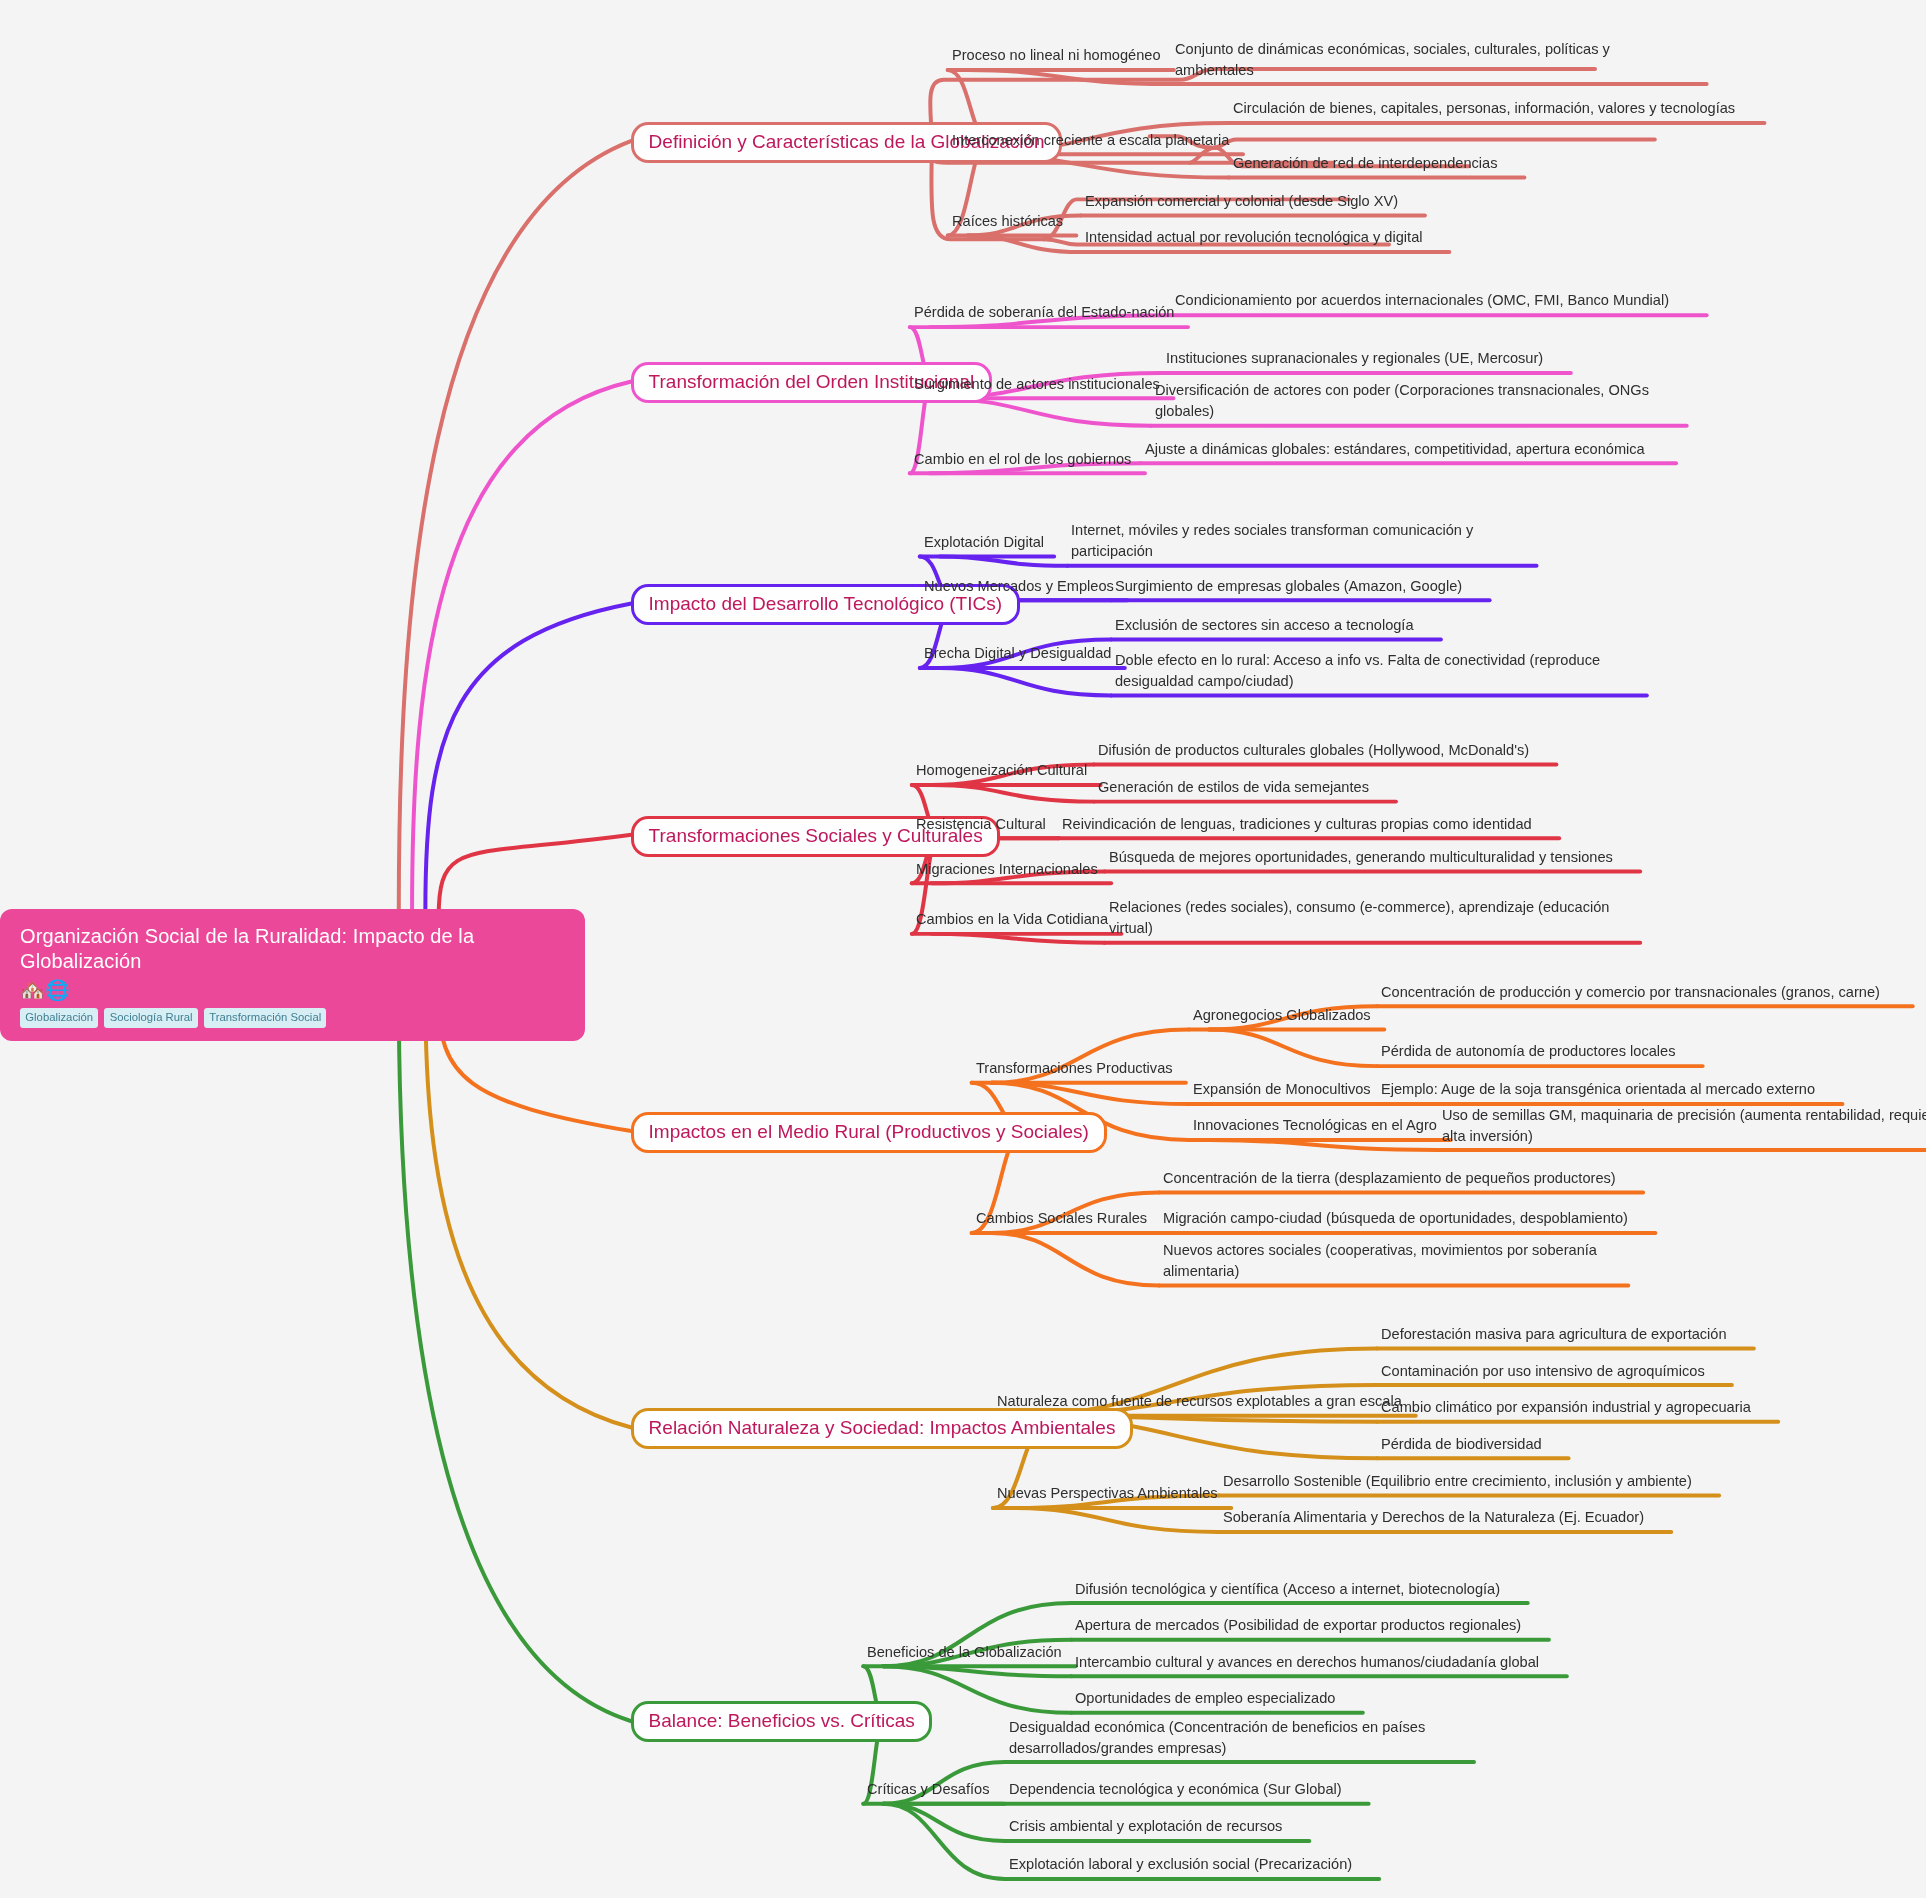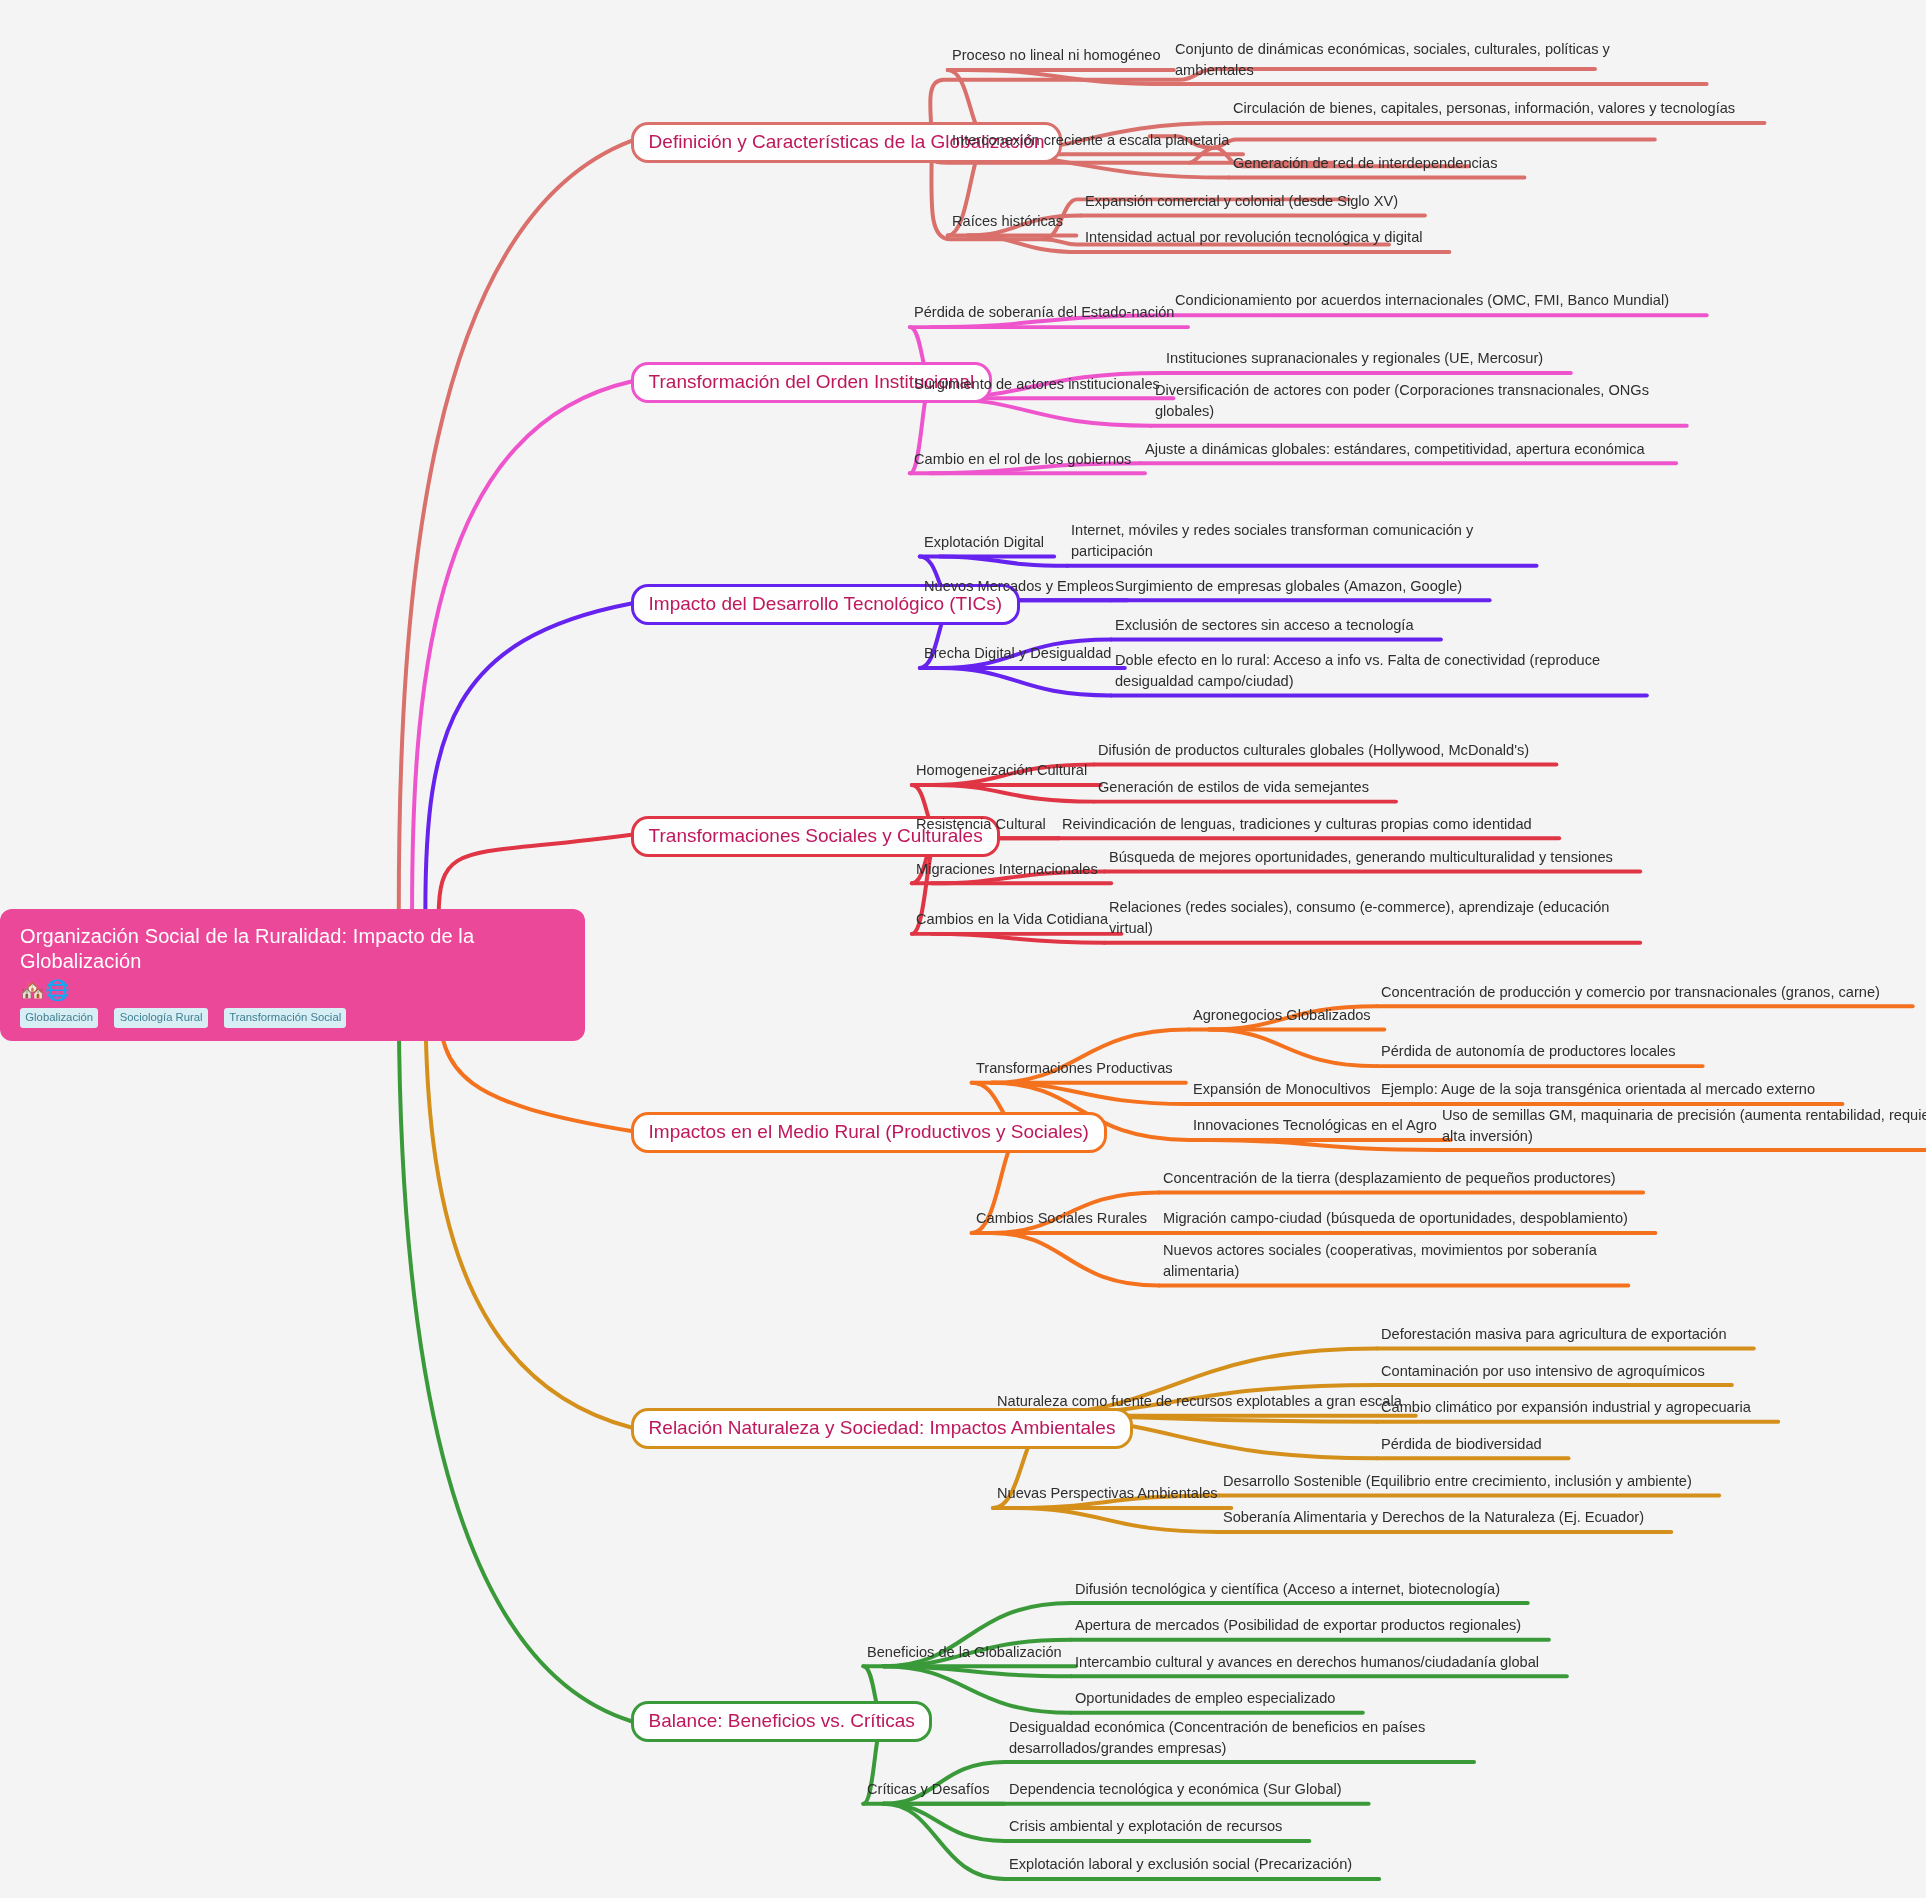--- a/index.html
+++ b/index.html
@@ -8,21 +8,21 @@
   #stage{position:absolute;inset:0;}
   svg#wires{position:absolute;left:0;top:0;width:1926px;height:1898px;pointer-events:none;}
 
   
   .root-node{position:absolute;left:0px;top:909px;width:585px;
     background:#ec4899;border-radius:12px;padding:14.6px 17.3px 13.3px 20px;
     box-sizing:border-box;}
   .root-title{color:#fff;font-size:20px;line-height:1.25;font-weight:400;
     letter-spacing:0.1px;}
   .root-icons{margin-top:6.6px;font-size:20px;line-height:1;}
-  .root-tags{margin-top:8px;display:flex;gap:16px;flex-wrap:wrap;}
+  .root-tags{margin-top:8px;display:flex;gap:6px;flex-wrap:wrap;}
   .root-tag{background:#d7eef5;color:#3f7f92;font-size:11.3px;line-height:1;
     padding:4px 5.3px 4.7px;border-radius:3.3px;white-space:nowrap;}
 
   
   .l1{position:absolute;background:#fefefe;border-radius:17.3px;
       border:3.3px solid #888;padding:6px 14.6px;box-sizing:border-box;
       font-size:19px;color:#be185d;white-space:nowrap;line-height:1.2;}
 
   
   .txt{position:absolute;font-size:14.6px;color:#2e2e2e;line-height:1.42;}

